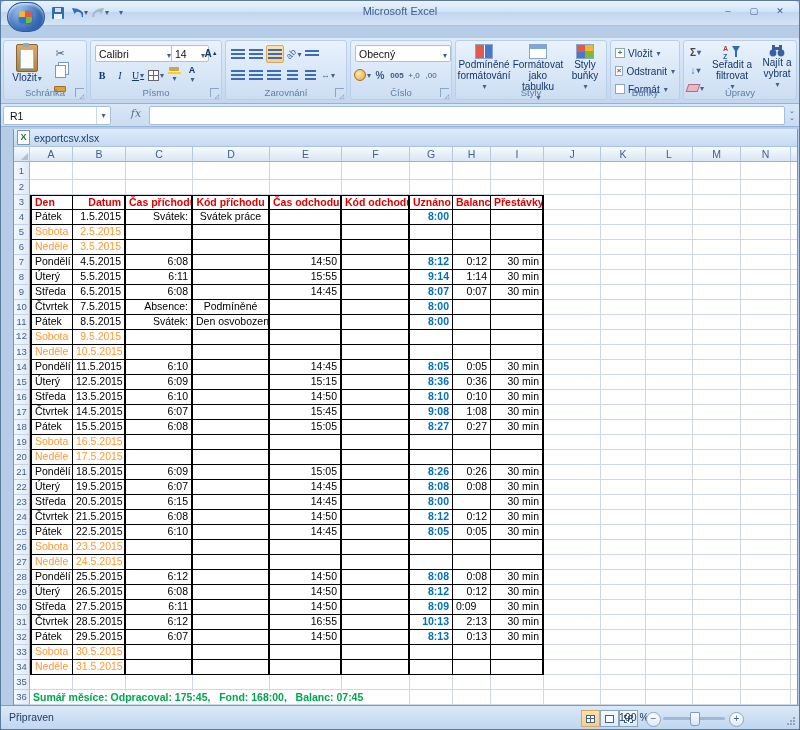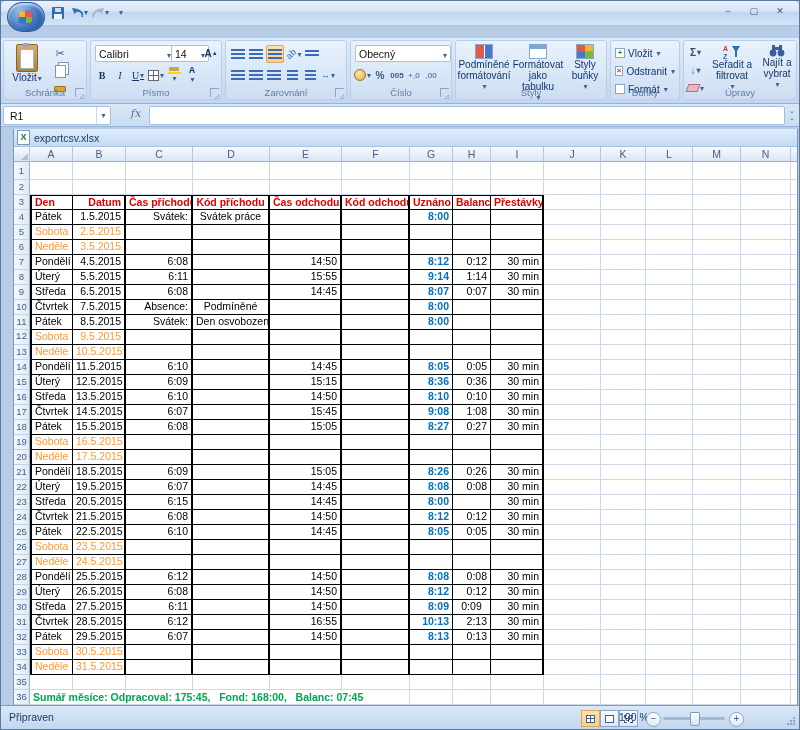--- a/index.html
+++ b/index.html
@@ -149,20 +149,21 @@
           </svg>
       </div>
       <div class="qbtn dd">
         <svg width="15" height="13">
             <path d="M2.5 11 A5 5 0 0 1 10 5.5" stroke="#aab6c6" stroke-width="2" fill="none"></path>
             <path d="M13 2 L6.5 3 L10.5 8 Z" fill="#aab6c6"></path>
           </svg>
       </div>
       <div class="qbtn ddonly"></div>
     </div>
+    <div id="win-title">Microsoft Excel</div>
     <div class="winctl" style="right:58px;">–</div>
     <div class="winctl" style="right:32px;">▢</div>
     <div class="winctl" style="right:6px;">✕</div>
   </div>
 
 
   <div id="ribbon">
 
     <div class="rgroup" style="width:84px;">
       <div class="bigbtn" style="position:absolute;left:4px;top:3px;width:38px;">
@@ -902,21 +903,21 @@
           </div>
           <div class="grow" style="position: relative; height: 15px;">
             <div class="rn" style="height: 15px; line-height: 14px;">30</div>
             <div class="gcell" style="width: 43px; height: 15px; line-height: 13px; border-right: 1px solid rgb(0, 0, 0); border-bottom: 1px solid rgb(0, 0, 0); border-left: 2px solid rgb(0, 0, 0); text-align: left;">Středa</div>
             <div class="gcell" style="width: 53px; height: 15px; line-height: 13px; border-right: 2px solid rgb(0, 0, 0); border-bottom: 1px solid rgb(0, 0, 0); text-align: right;">27.5.2015</div>
             <div class="gcell" style="width: 67px; height: 15px; line-height: 13px; border-right: 2px solid rgb(0, 0, 0); border-bottom: 1px solid rgb(0, 0, 0); text-align: right;">6:11</div>
             <div class="gcell" style="width: 77px; height: 15px; line-height: 13px; border-right: 2px solid rgb(0, 0, 0); border-bottom: 1px solid rgb(0, 0, 0);"></div>
             <div class="gcell" style="width: 72px; height: 15px; line-height: 13px; border-right: 2px solid rgb(0, 0, 0); border-bottom: 1px solid rgb(0, 0, 0); text-align: right;">14:50</div>
             <div class="gcell" style="width: 68px; height: 15px; line-height: 13px; border-right: 2px solid rgb(0, 0, 0); border-bottom: 1px solid rgb(0, 0, 0);"></div>
             <div class="gcell" style="width: 43px; height: 15px; line-height: 13px; border-right: 1px solid rgb(0, 0, 0); border-bottom: 1px solid rgb(0, 0, 0); text-align: right; color: rgb(0, 112, 192); font-weight: bold;">8:09</div>
-            <div class="gcell" style="width: 38px; height: 15px; line-height: 13px; border-right: 1px solid rgb(0, 0, 0); border-bottom: 1px solid rgb(0, 0, 0); text-align: center;">0:09</div>
+            <div class="gcell" style="width: 38px; height: 15px; line-height: 13px; border-right: 1px solid rgb(0, 0, 0); border-bottom: 1px solid rgb(0, 0, 0); text-align: left;">0:09</div>
             <div class="gcell" style="width: 53px; height: 15px; line-height: 13px; border-right: 2px solid rgb(0, 0, 0); border-bottom: 1px solid rgb(0, 0, 0); text-align: right;">30 min</div>
             <div class="gcell" style="width: 57px; height: 15px; line-height: 13px; border-right: 1px solid rgb(208, 215, 229); border-bottom: 1px solid rgb(208, 215, 229);"></div>
             <div class="gcell" style="width: 45px; height: 15px; line-height: 13px; border-right: 1px solid rgb(208, 215, 229); border-bottom: 1px solid rgb(208, 215, 229);"></div>
             <div class="gcell" style="width: 47px; height: 15px; line-height: 13px; border-right: 1px solid rgb(208, 215, 229); border-bottom: 1px solid rgb(208, 215, 229);"></div>
             <div class="gcell" style="width: 48px; height: 15px; line-height: 13px; border-right: 1px solid rgb(208, 215, 229); border-bottom: 1px solid rgb(208, 215, 229);"></div>
             <div class="gcell" style="width: 50px; height: 15px; line-height: 13px; border-right: 1px solid rgb(208, 215, 229); border-bottom: 1px solid rgb(208, 215, 229);"></div>
             <div class="gcell" style="width: 6px; height: 15px; line-height: 13px; border-right: none; border-bottom: 1px solid rgb(208, 215, 229);"></div>
           </div>
           <div class="grow" style="position: relative; height: 15px;">
             <div class="rn" style="height: 15px; line-height: 14px;">31</div>

